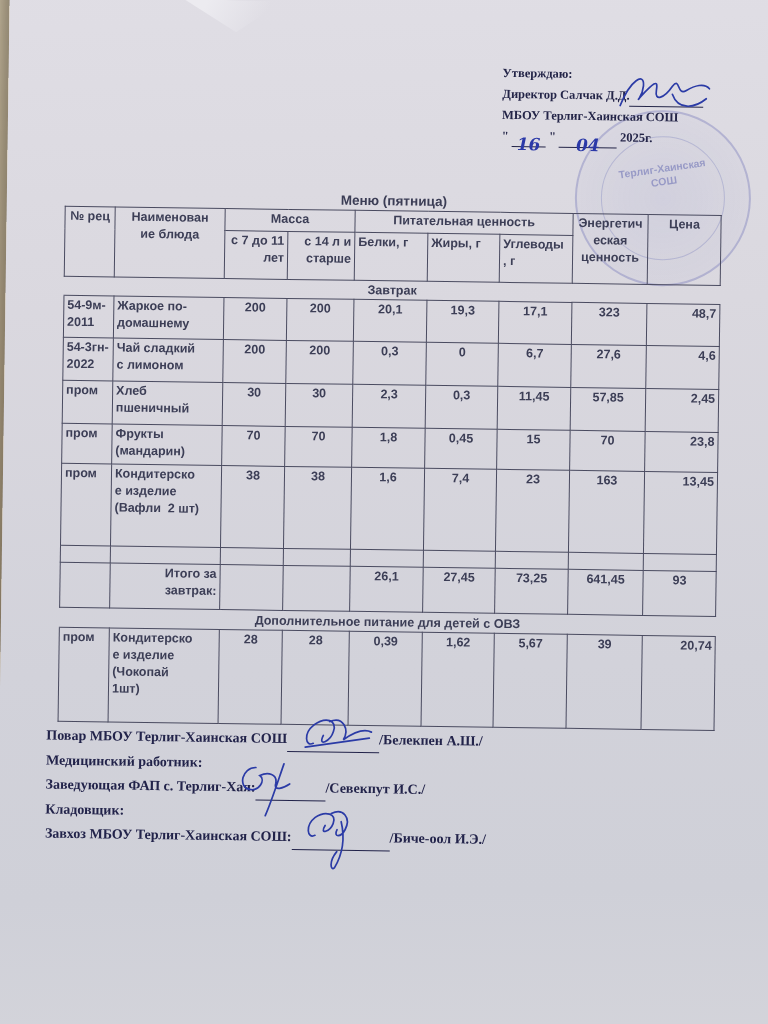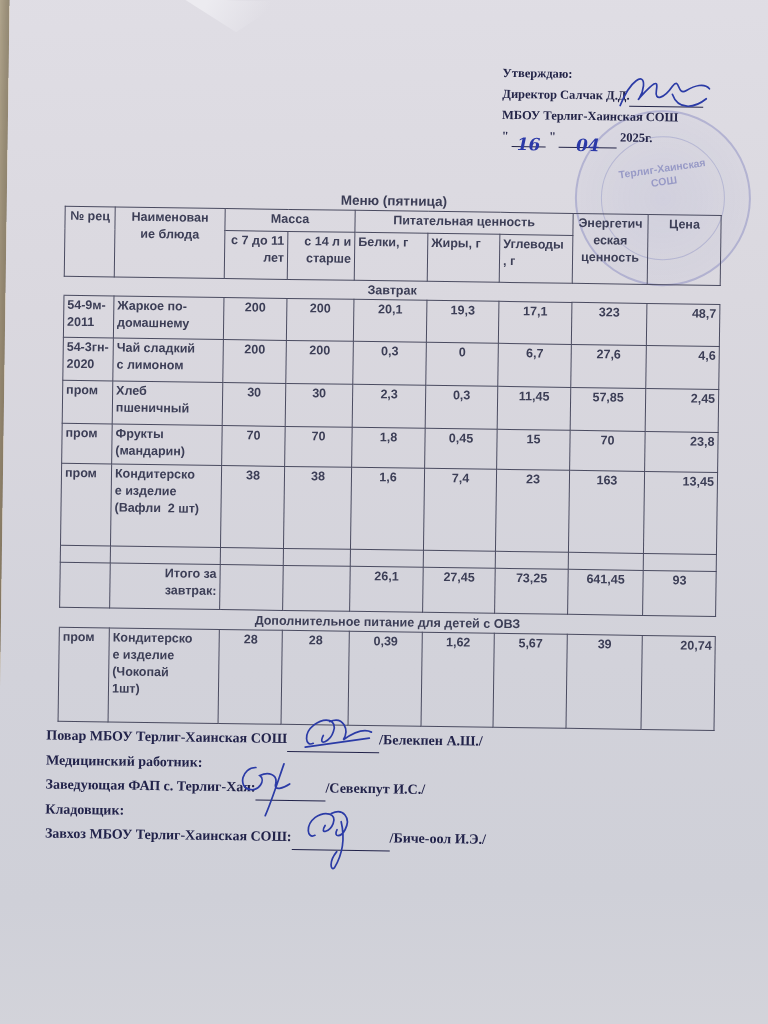--- a/index.html
+++ b/index.html
@@ -156,21 +156,21 @@
         <td class="c">200</td>
         <td class="c">200</td>
         <td class="c">20,1</td>
         <td class="c">19,3</td>
         <td class="c">17,1</td>
         <td class="c">323</td>
         <td class="r">48,7</td>
       </tr>
       <tr class="h-r2">
         <td>54-3гн-
-2020</td>
+2022</td>
         <td class="dish">Чай сладкий
 с лимоном</td>
         <td class="c">200</td>
         <td class="c">200</td>
         <td class="c">0,3</td>
         <td class="c">0</td>
         <td class="c">6,7</td>
         <td class="c">27,6</td>
         <td class="r">4,6</td>
       </tr>

